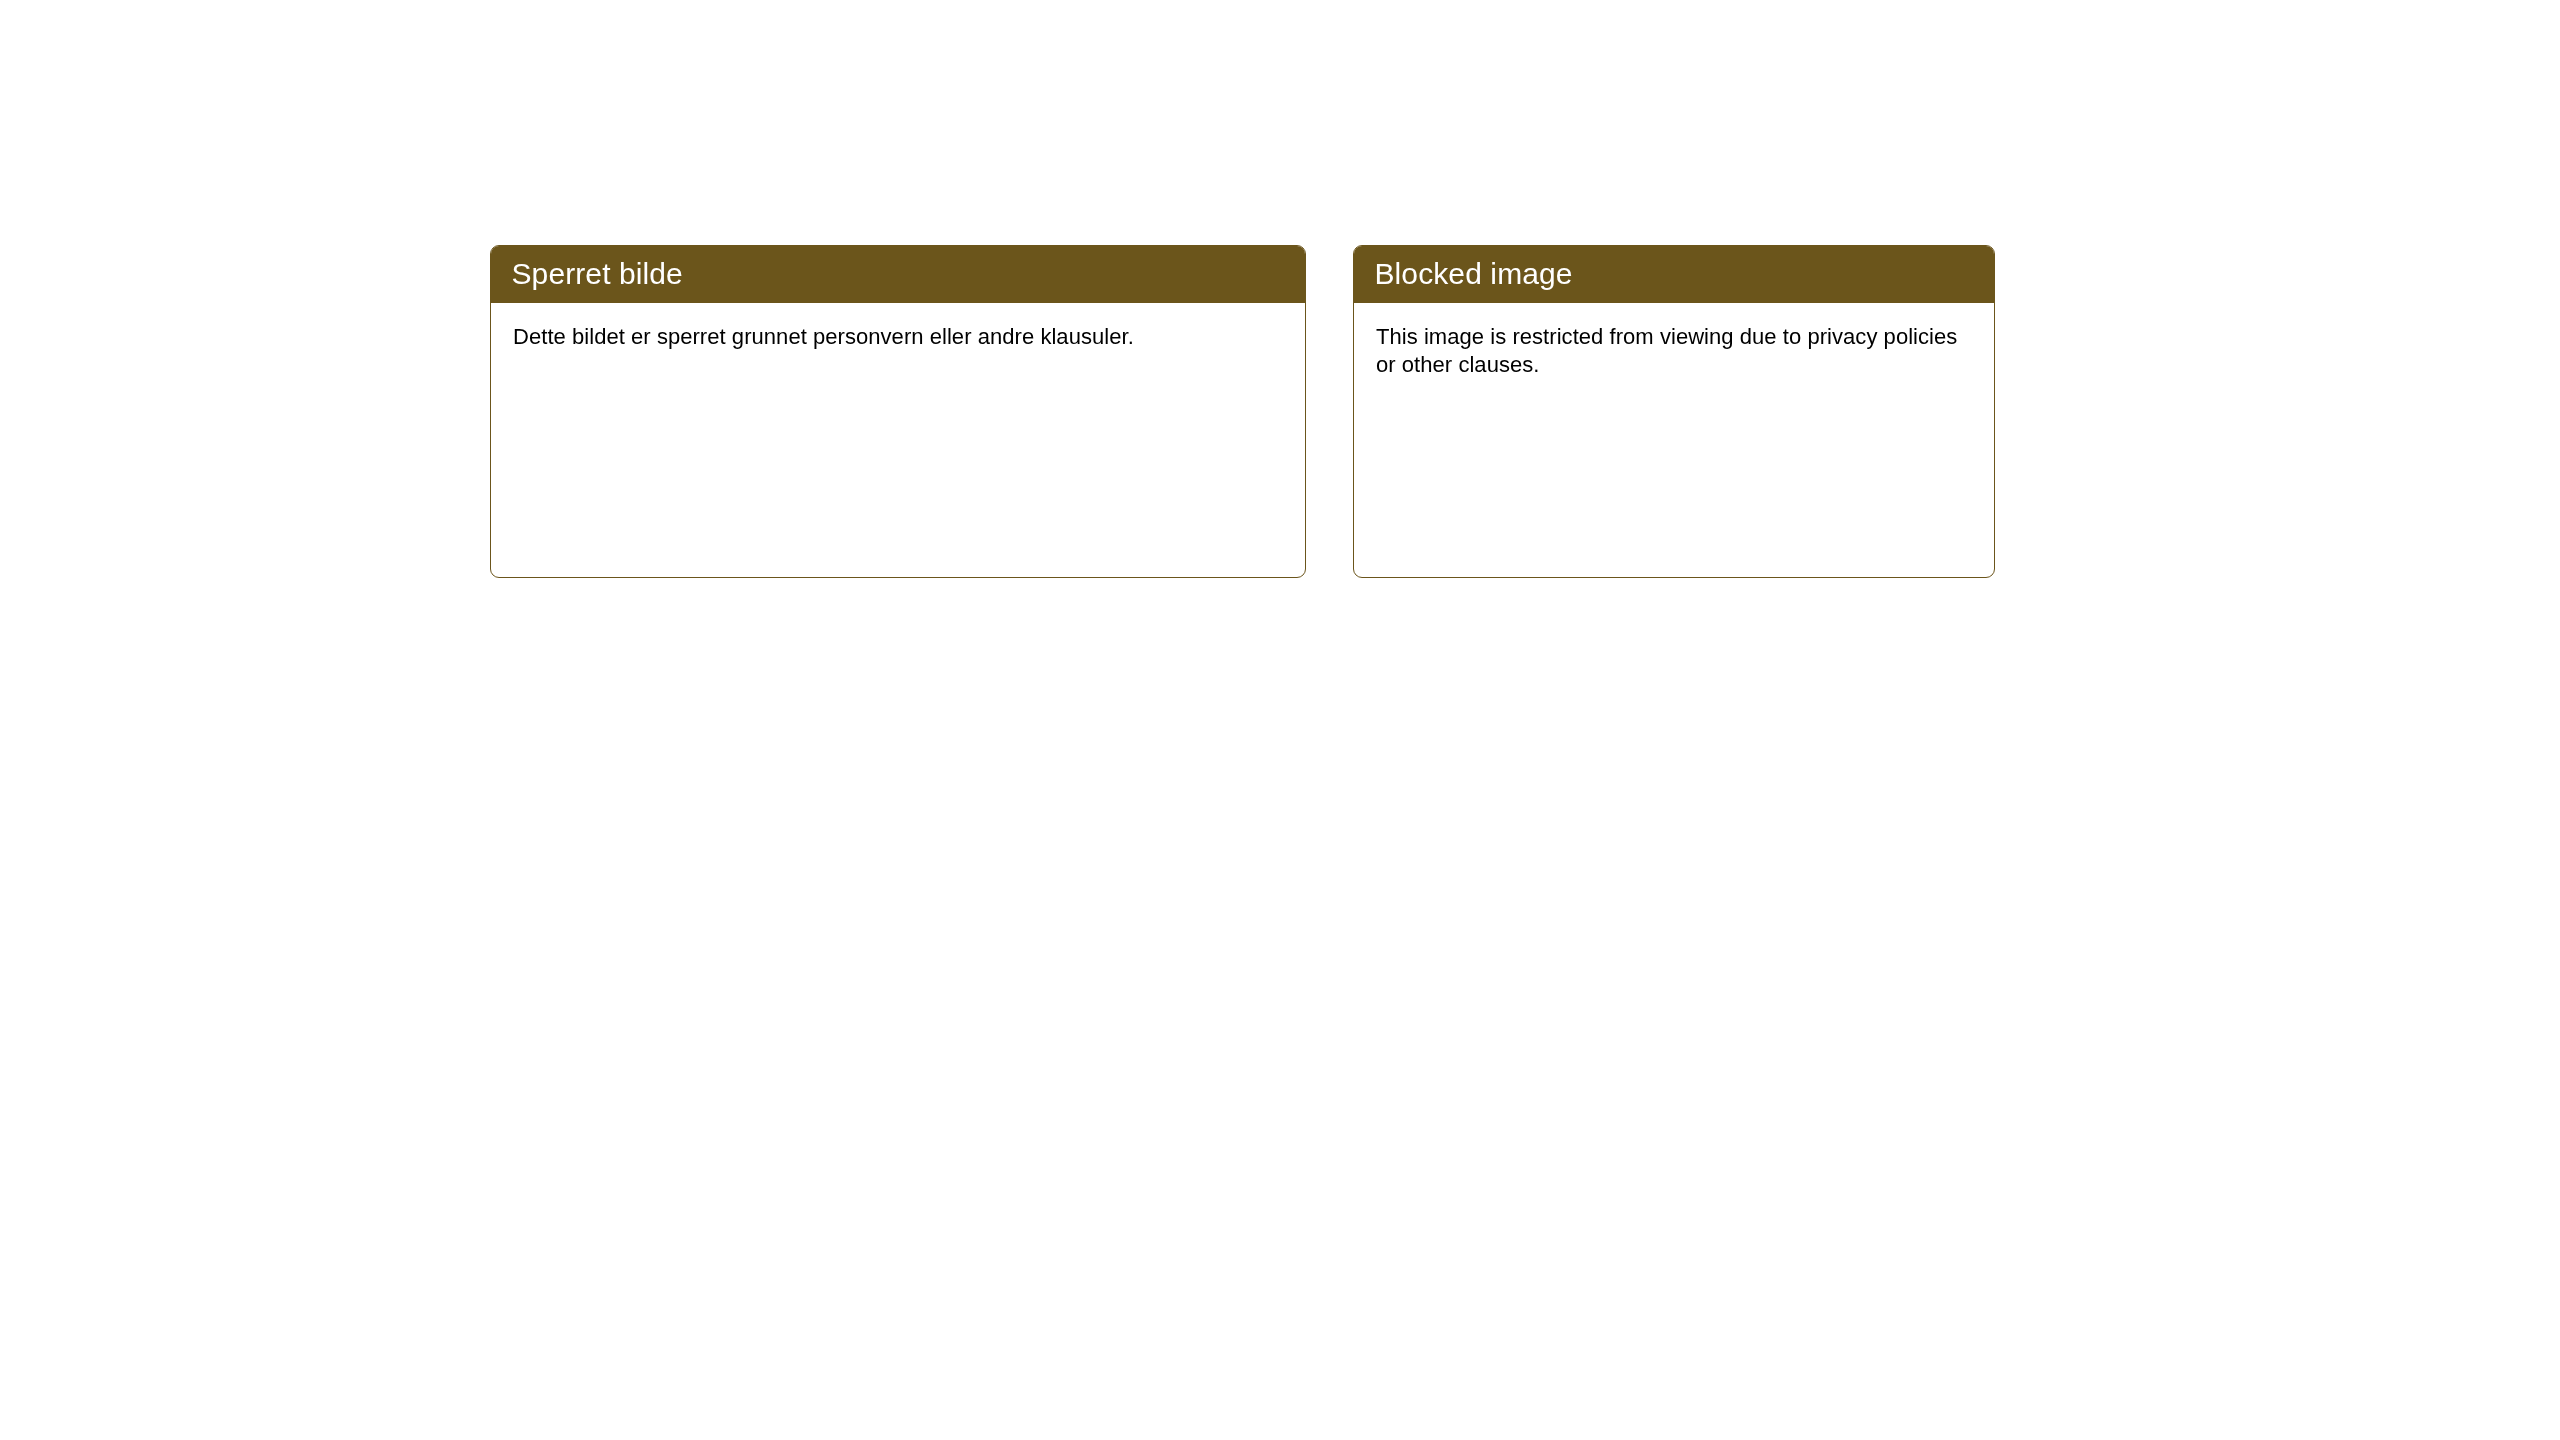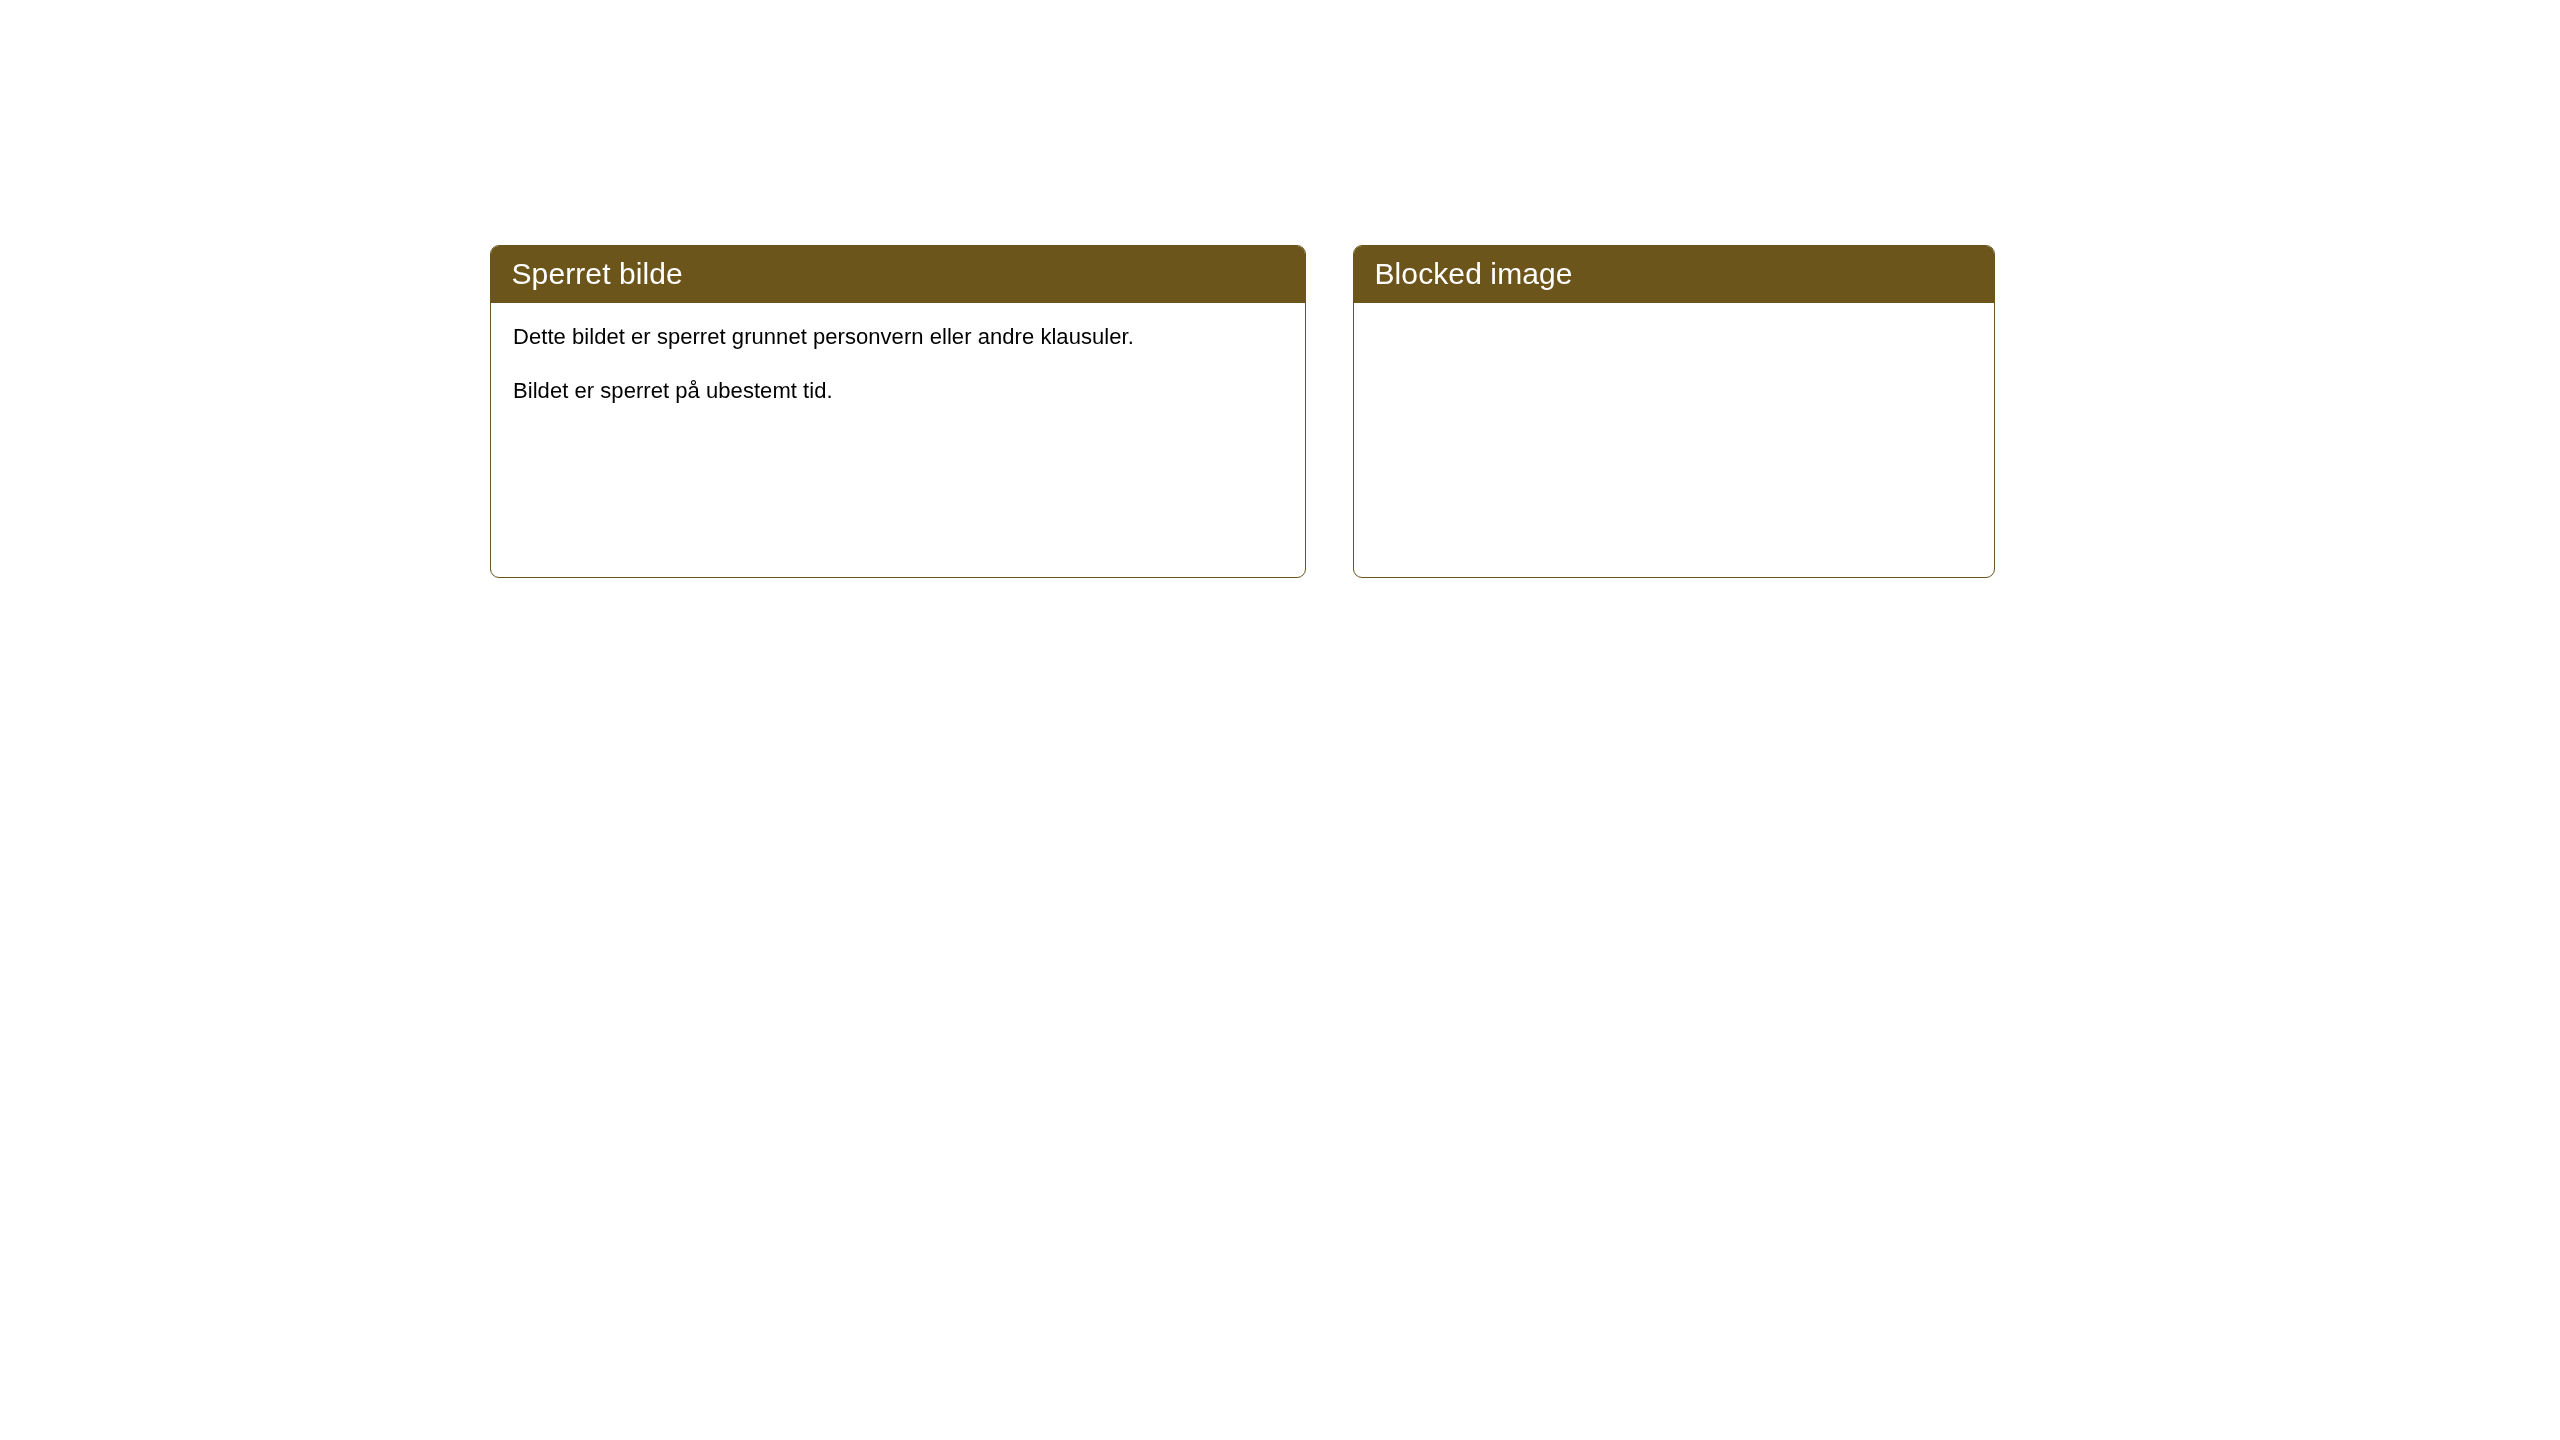--- a/index.html
+++ b/index.html
@@ -90,25 +90,25 @@
 <body>
 
 <div class="cards-area">
 
   <div class="card card--no">
     <div class="card-header">
       <span class="card-title">Sperret bilde</span>
     </div>
     <div class="card-body">
       <p class="card-paragraph">Dette bildet er sperret grunnet personvern eller andre klausuler.</p>
-      <p class="card-paragraph">Bildet er sperret på ubestemt tid.</p>
     </div>
   </div>
 
   <div class="card card--en">
     <div class="card-header">
       <span class="card-title">Blocked image</span>
     </div>
     <div class="card-body">
+      <p class="card-paragraph">This image is restricted from viewing due to privacy policies or other clauses.</p>
     </div>
   </div>
 
 </div>
 
 </body></html>

